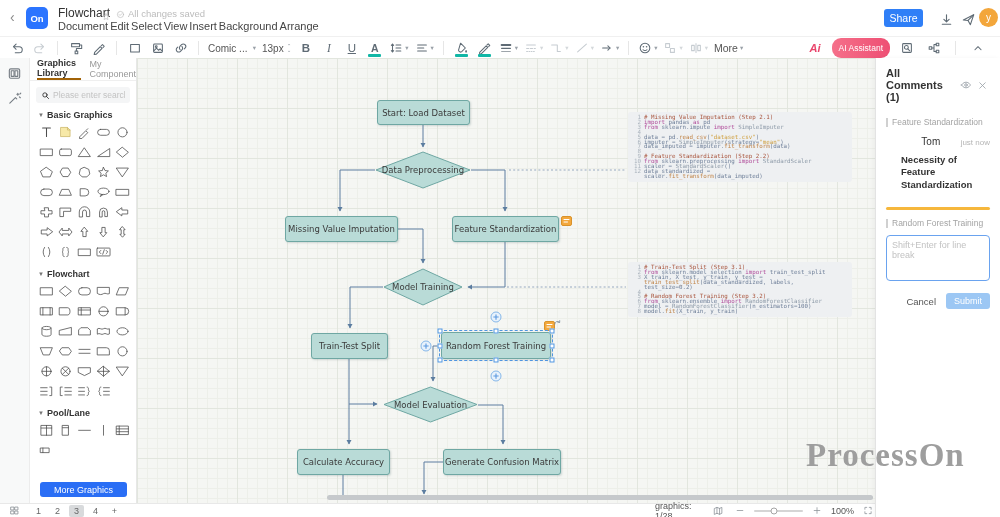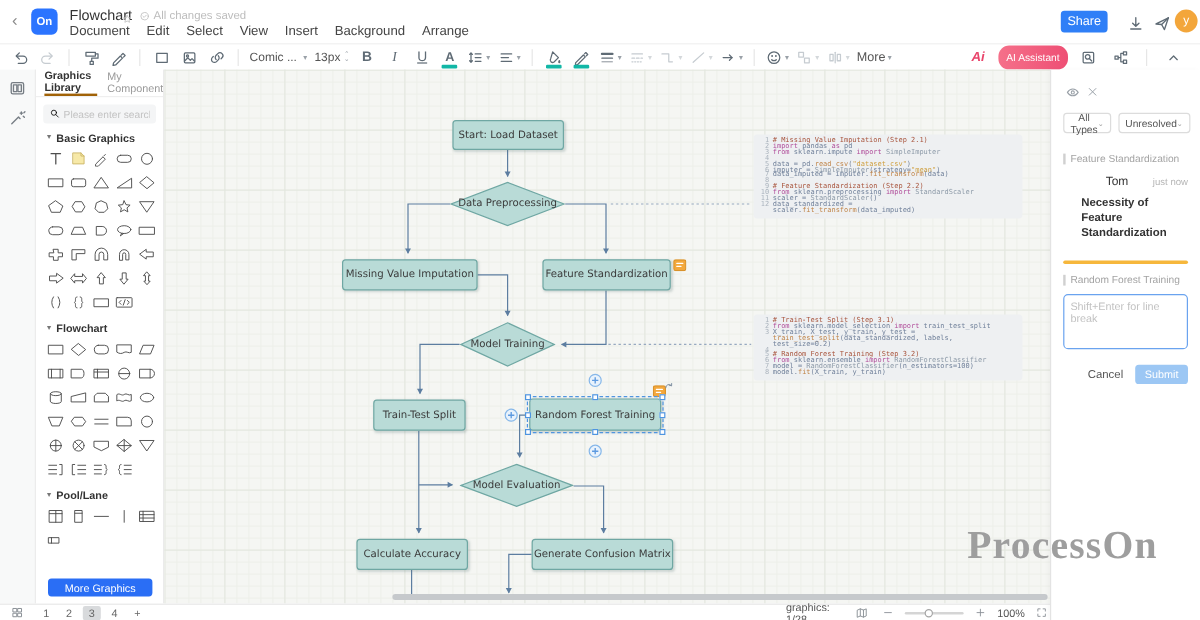--- a/index.html
+++ b/index.html
@@ -9,21 +9,21 @@
   svg { display:block; }
 
   
   #header { position:absolute; left:0; top:0; width:1000px; height:36px; background:#fff; }
   #back { position:absolute; left:10px; top:9px; font-size:14px; color:#8a8a8a; cursor:pointer; }
   #logo { position:absolute; left:26px; top:7px; width:22px; height:22px; background:#2b74ff; border-radius:5px; color:#fff;
           font-size:9.5px; font-weight:bold; display:flex; align-items:center; justify-content:center; }
   #title { position:absolute; left:58px; top:6px; font-size:12px; color:#333; }
   #fav-star { position:absolute; left:101px; top:7px; color:#c3c3c3; }
   #saved { position:absolute; left:116px; top:8px; font-size:9.5px; color:#bcbcbc; display:flex; align-items:center; gap:3px; }
-  #menus { position:absolute; left:58px; top:20px; display:flex; gap:14px; font-size:11px; color:#454545; }
+  #menus { position:absolute; left:58px; top:20px; display:flex; gap:2px; font-size:11px; color:#454545; }
   #menus span { cursor:pointer; }
   #share-btn { position:absolute; left:884px; top:9px; width:39px; height:18px; background:#2f7ff7; color:#fff; font-size:10.5px;
                border:none; border-radius:3px; cursor:pointer; }
   #dl-icon { position:absolute; left:936px; top:10px; color:#5f6b75; }
   #send-icon { position:absolute; left:958px; top:10px; color:#5f6b75; }
   #avatar { position:absolute; left:979px; top:8px; width:19px; height:19px; border-radius:50%; background:#f3a63b; color:#fff;
             font-size:10px; display:flex; align-items:center; justify-content:center; }
 
   
   #toolbar { position:absolute; left:0; top:36px; width:1000px; height:24px; background:#fff; border-top:1px solid #f0f0f0;
@@ -886,41 +886,34 @@
             </svg></span>
         </div>
       </div>
     <div id="hscroll"></div>
   </div>
 
   <div id="watermark">ProcessOn</div>
 
   <aside id="comments">
     <div id="cp-head">
+      <span id="cp-title">
+        <span>All Comments</span> <span>(1)</span>
+      </span>
       <span class="tbtn" id="cp-eye">
           <svg class="icon" width="12" height="12" viewBox="0 0 16 16" fill="none" stroke="currentColor" stroke-width="1.2" stroke-linecap="round" stroke-linejoin="round">
             <path d="M2 8s2.3-3.8 6-3.8S14 8 14 8s-2.3 3.8-6 3.8S2 8 2 8z"></path>
             <circle cx="8" cy="8" r="1.7"></circle>
           </svg>
         </span>
       <span class="tbtn" id="cp-close">
           <svg class="icon" width="11" height="11" viewBox="0 0 16 16" fill="none" stroke="currentColor" stroke-width="1.2" stroke-linecap="round" stroke-linejoin="round">
             <path d="M4 4l8 8M12 4l-8 8"></path>
           </svg>
         </span>
-    </div>
-    <div id="cp-filters">
-      <button class="cp-filter">
-        <span>All Types</span>
-          <span class="caret">⌄</span>
-      </button>
-      <button class="cp-filter">
-        <span>Unresolved</span>
-          <span class="caret">⌄</span>
-      </button>
     </div>
     <div class="cp-card">
       <div class="cp-target">
         <span class="bar"></span>
           <span>Feature Standardization</span>
       </div>
       <div class="cp-authorrow">
         <span class="cp-author">Tom</span>
         <span class="cp-time">just now</span>
       </div>

